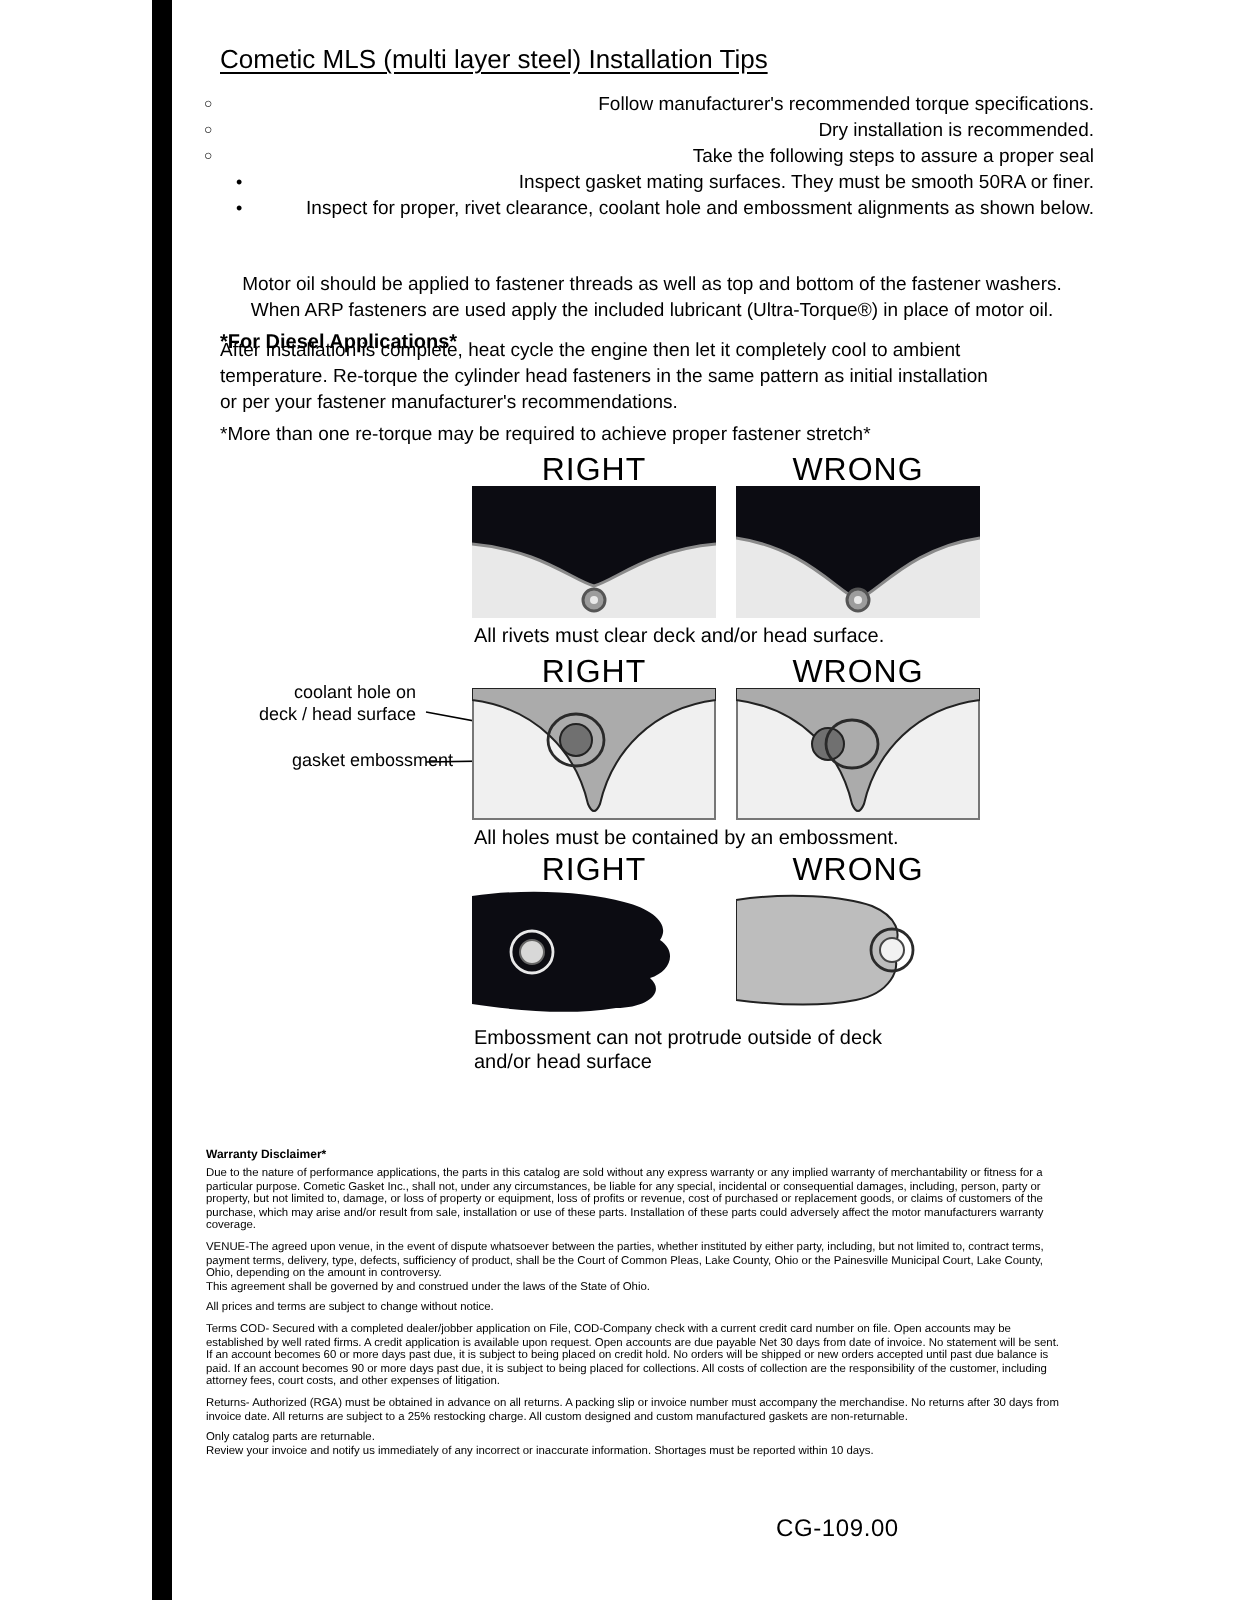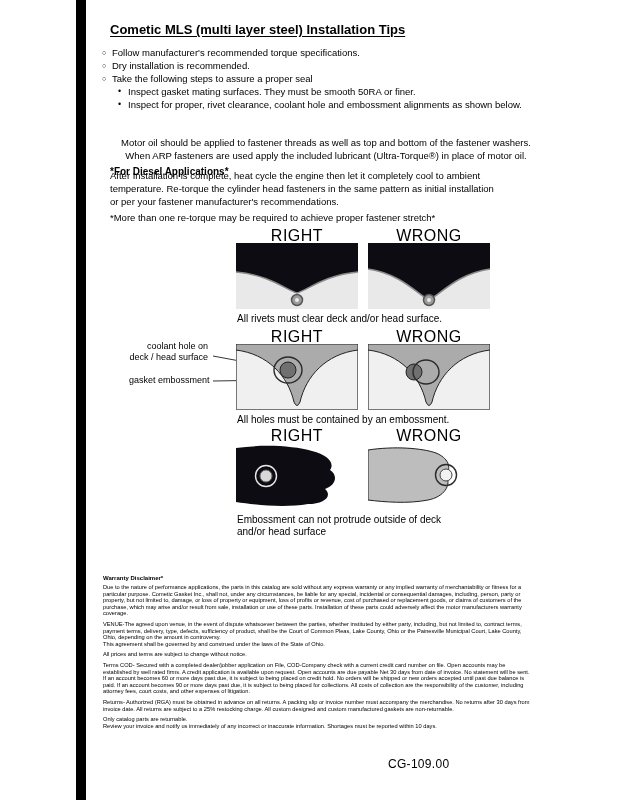--- a/index.html
+++ b/index.html
@@ -4,43 +4,43 @@
 <style>
   * { margin:0; padding:0; box-sizing:border-box; }
   html,body { background:#ffffff; }
   .page {
     position:relative; width:618px; height:800px; background:#ffffff;
     font-family:"Liberation Sans", sans-serif; color:#000; overflow:hidden;
   }
   .spine { position:absolute; left:76px; top:0; width:10px; height:800px; background:#000; }
 
   .title {
-    position:absolute; left:110px; top:22px; font-size:13px; font-weight:bold;
+    position:absolute; left:110px; top:22px; font-size:13px; font-weight:normal;
     text-decoration:underline; text-underline-offset:2px;
   }
 
   .tips { position:absolute; left:102px; top:46px; width:445px; font-size:9.5px; line-height:13px; }
-  .b-row { display:flex; }
+  .b-row { display:flex;justify-content:space-between; }
   .marker { width:10px; flex:0 0 10px; font-size:7px; line-height:13px; }
   .sub { margin-left:16px; }
   .sub .marker { font-size:9px; }
 
   .diesel-h { position:absolute; left:110px; top:118px; font-size:10px; font-weight:bold;margin-top:48px; }
   .para { position:absolute; left:110px; width:432px; font-size:9.5px; line-height:13px; white-space:pre-line; }
   .p1 { top:136px;text-align:center; }
   .p2 { top:169px; }
   .note { top:211px; }
 
   .dg-label { position:absolute; width:122px; text-align:center; font-size:16px; letter-spacing:0.5px; }
   .dg-img { position:absolute; width:122px; height:66px; }
   .caption { position:absolute; left:237px; font-size:10px; line-height:12px; white-space:pre-line; }
 
   .callout { position:absolute; font-size:9px; line-height:11px; white-space:pre-line; }
   .co1 { left:120px; top:341px; width:88px; text-align:right; }
-  .co2 { left:101px; top:375px;padding-left:28px; }
+  .co2 { left:118px; top:375px;padding-left:28px; }
   .leaders { position:absolute; left:210px; top:348px; }
 
   .warranty { position:absolute; left:103px; top:575px; width:428px; }
   .warranty h4 { font-size:6px; font-weight:bold; margin-bottom:3px; }
   .warranty p { font-size:5.7px; line-height:6.6px; margin-bottom:4px; white-space:pre-line; }
 
   .code { position:absolute; left:388px; top:757px; font-size:12px; letter-spacing:0.3px; }
 </style>
 </head>
 <body>

